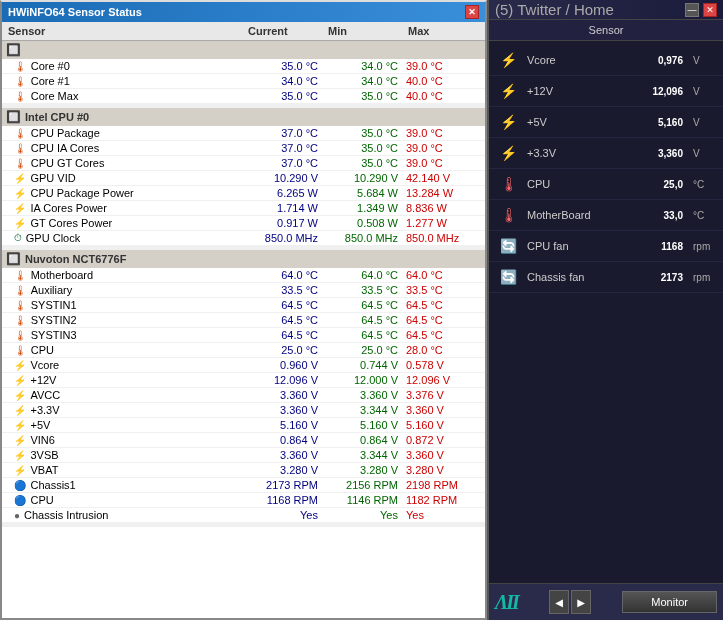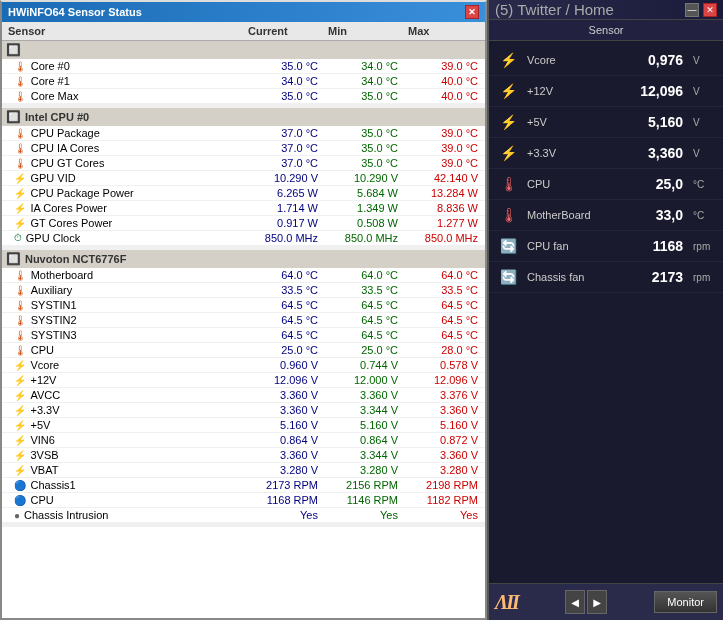--- a/index.html
+++ b/index.html
@@ -81,21 +81,21 @@
 
     .data-row .sensor-name {
       display: flex;
       align-items: center;
       gap: 4px;
       padding-left: 8px;
     }
 
     .val-current { color: #000080; text-align: right; padding-right: 8px; }
     .val-min { color: #006600; text-align: right; padding-right: 8px; }
-    .val-max { color: #cc0000; text-align: right; padding-right: 8px; }
+    .val-max { color: #cc0000; text-align: left; padding-right: 8px; }
 
     
     .aisuite-panel {
       width: 236px;
       height: 620px;
       background: #1a1a2e;
       border-left: 2px solid #555;
       display: flex;
       flex-direction: column;
     }
@@ -137,21 +137,21 @@
     }
 
     .aisuite-row .ai-name {
       color: #ccc;
       font-size: 11px;
       flex: 1;
     }
 
     .aisuite-row .ai-value {
       color: white;
-      font-size: 14px;
+      font-size: 10px;
       font-weight: bold;
       text-align: right;
     }
 
     .aisuite-row .ai-unit {
       color: #aaa;
       font-size: 10px;
       width: 20px;
     }
 
@@ -179,21 +179,21 @@
       align-items: center;
       justify-content: center;
       cursor: pointer;
       font-size: 10px;
     }
 
     .monitor-btn {
       background: linear-gradient(to bottom, #555, #333);
       border: 1px solid #666;
       color: white;
-      padding: 4px 12px;
+      padding: 4px 28px;
       font-size: 11px;
       cursor: pointer;
     }
 
     ::-webkit-scrollbar { width: 14px; }
     ::-webkit-scrollbar-track { background: #e8e8e8; }
     ::-webkit-scrollbar-thumb { background: #aaa; border: 1px solid #888; }
 
     .separator { height: 4px; background: #f0f0f0; }
   </style>
@@ -538,20 +538,20 @@
     <div class="ai-unit" style="color:#aaa; font-size:10px; margin-left:2px;">rpm</div>
   </div>
       <div class="aisuite-row">
     <div class="ai-icon" style="color:#66aaff; font-size:14px;">🔄</div>
     <div class="ai-name">Chassis fan</div>
     <div class="ai-value">2173</div>
     <div class="ai-unit" style="color:#aaa; font-size:10px; margin-left:2px;">rpm</div>
   </div>
     </div>
   <div class="aisuite-bottom">
-    <div style="color:#fdba74; font-size:20px; font-weight:bold; font-style:italic; letter-spacing:-2px; font-family: serif;">ΛII</div>
+    <div style="color:#14b8a6; font-size:20px; font-weight:bold; font-style:italic; letter-spacing:-2px; font-family: serif;">ΛII</div>
     <div class="nav-arrows">
       <div class="nav-arrow">◀</div>
       <div class="nav-arrow">▶</div>
     </div>
     <div class="monitor-btn">Monitor</div>
   </div>
 </div>
 
 </body></html>

